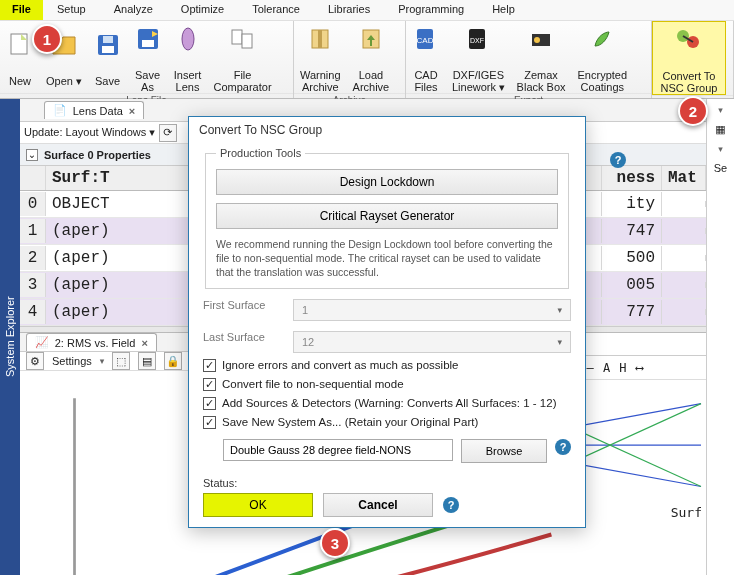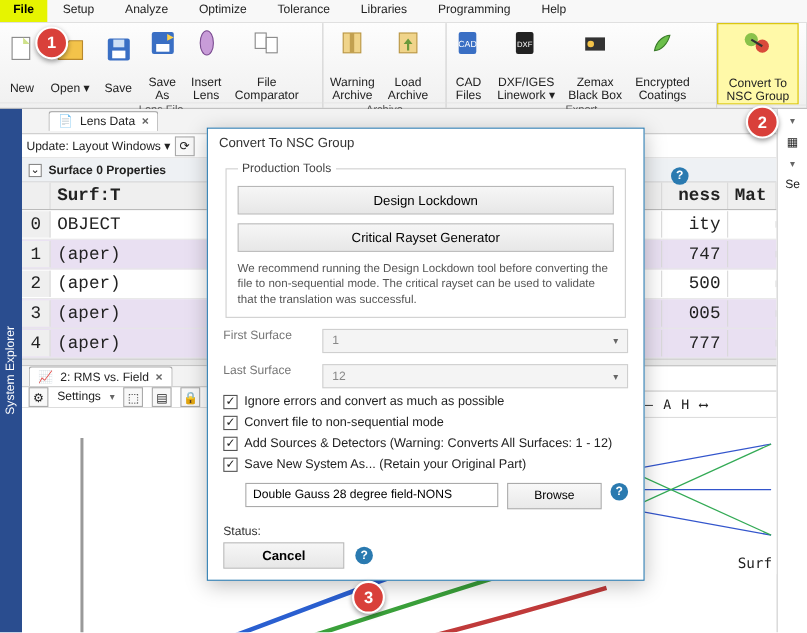--- a/index.html
+++ b/index.html
@@ -391,20 +391,21 @@
         <span class="chk">✓</span>
         <span>Save New System As... (Retain your Original Part)</span>
       </div>
     <div class="save-row">
       <input value="Double Gauss 28 degree field-NONS" style="">
       <button class="browse">Browse</button>
       <span class="help-ico">?</span>
     </div>
     <div class="status-lbl">Status:</div>
     <div class="dlg-buttons">
+      <button class="ok-btn">OK</button>
       <button class="cancel-btn">Cancel</button>
       <span class="help-ico">?</span>
     </div>
   </div>
 </div>
 
 <div class="help-ico" style="position:absolute;left:610px;top:152px;z-index:15">?</div>
 
 <div class="callout" style="left:32px;top:24px">1</div>
 <div class="callout" style="left:678px;top:96px">2</div>

